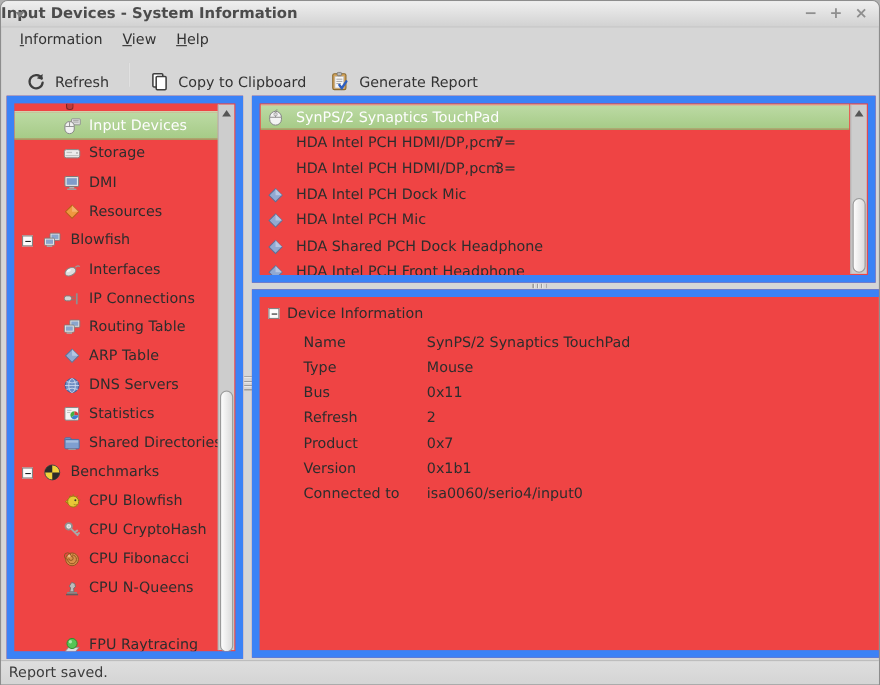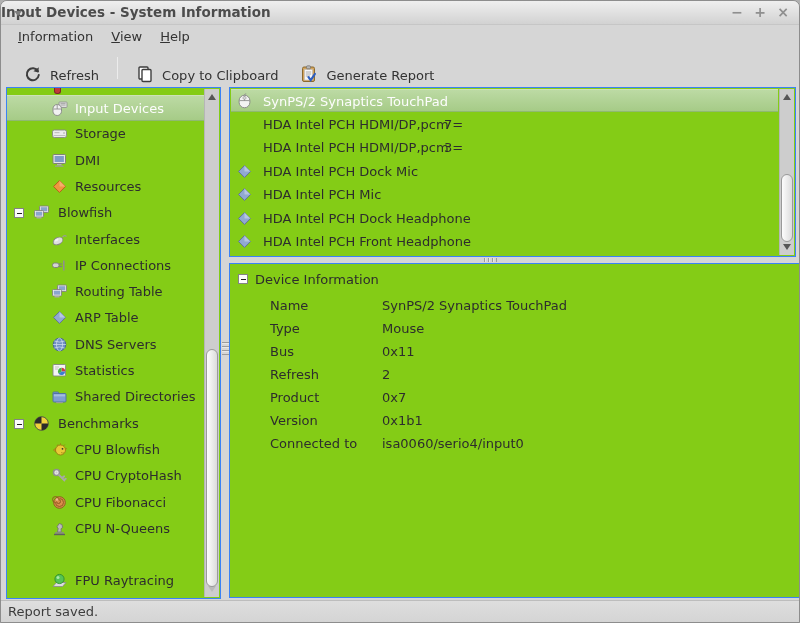--- a/index.html
+++ b/index.html
@@ -19,21 +19,21 @@
   .win-btn { width:16px; text-align:center; line-height:22px; color:#8f8f8f; font-size:14px; font-weight:bold; }
   
   .menubar { position:absolute; top:24px; left:0; right:0; height:24px; display:flex; padding-left:8px; }
   .menu-item { padding:0 9px; line-height:23px; color:#333; }
   
   .toolbar { position:absolute; top:48px; left:0; right:0; height:37px; display:flex; align-items:center; padding-left:12px; }
   .tool-btn { display:flex; align-items:flex-end; gap:8px; padding:0 11px; height:30px; color:#333; }
   .tool-icon { width:18px; height:18px; display:inline-block; }
   .tool-sep { width:1px; height:22px; background:#b2b2b2; border-right:1px solid #ececec; margin:0 7px; }
   
-  .panel { position:absolute; background:#84cc16; border:1px solid #3b82f6; overflow:hidden; }
+  .panel { position:absolute; background:#ef4444; border:7px solid #3b82f6; overflow:hidden; }
   .sidebar { left:5px; top:86px; width:215px; height:512px; }
   .toppanel { left:228px; top:86px; width:567px; height:170px; }
   .bottompanel { left:228px; top:262px; width:616px; height:335px; }
   
   .tree-area { position:absolute; left:0; top:0; right:16px; bottom:0; }
   .partial-dot { position:absolute; left:47px; top:0; width:7px; height:6px;
     background:#c03a3a; border:1px solid #7d2727; border-top:none; border-radius:0 0 3px 3px; }
   .tree-row { position:absolute; left:0; right:0; height:26px; }
   .tree-row.selected { background:linear-gradient(#bcdaa4,#a2c981); border-top:1px solid #cce2ba;
     border-bottom:1px solid #8fb971; color:#fdfdfd; }
@@ -395,21 +395,21 @@
           </span>
           <span class="lrow-label">HDA Intel PCH Mic</span>
         </div>
         <div class="list-row" style="top: 118.5px;">
           <span class="lrow-icon">
             <svg viewBox="0 0 17 17">
               <rect x="4.3" y="4.3" width="8.4" height="8.4" transform="rotate(45 8.5 8.5)" fill="#91a9d2" stroke="#5e7196" stroke-width="0.9"></rect>
               <path d="M8.5 2.5 L14.5 8.5 L8.5 8.5 Z" fill="#bccbe6" opacity="0.85"></path>
             </svg>
           </span>
-          <span class="lrow-label">HDA Intel PCH Dock Headphone</span>
+          <span class="lrow-label">HDA Shared PCH Dock Headphone</span>
         </div>
         <div class="list-row" style="top: 142px;">
           <span class="lrow-icon">
             <svg viewBox="0 0 17 17">
               <rect x="4.3" y="4.3" width="8.4" height="8.4" transform="rotate(45 8.5 8.5)" fill="#91a9d2" stroke="#5e7196" stroke-width="0.9"></rect>
               <path d="M8.5 2.5 L14.5 8.5 L8.5 8.5 Z" fill="#bccbe6" opacity="0.85"></path>
             </svg>
           </span>
           <span class="lrow-label">HDA Intel PCH Front Headphone</span>
         </div>

